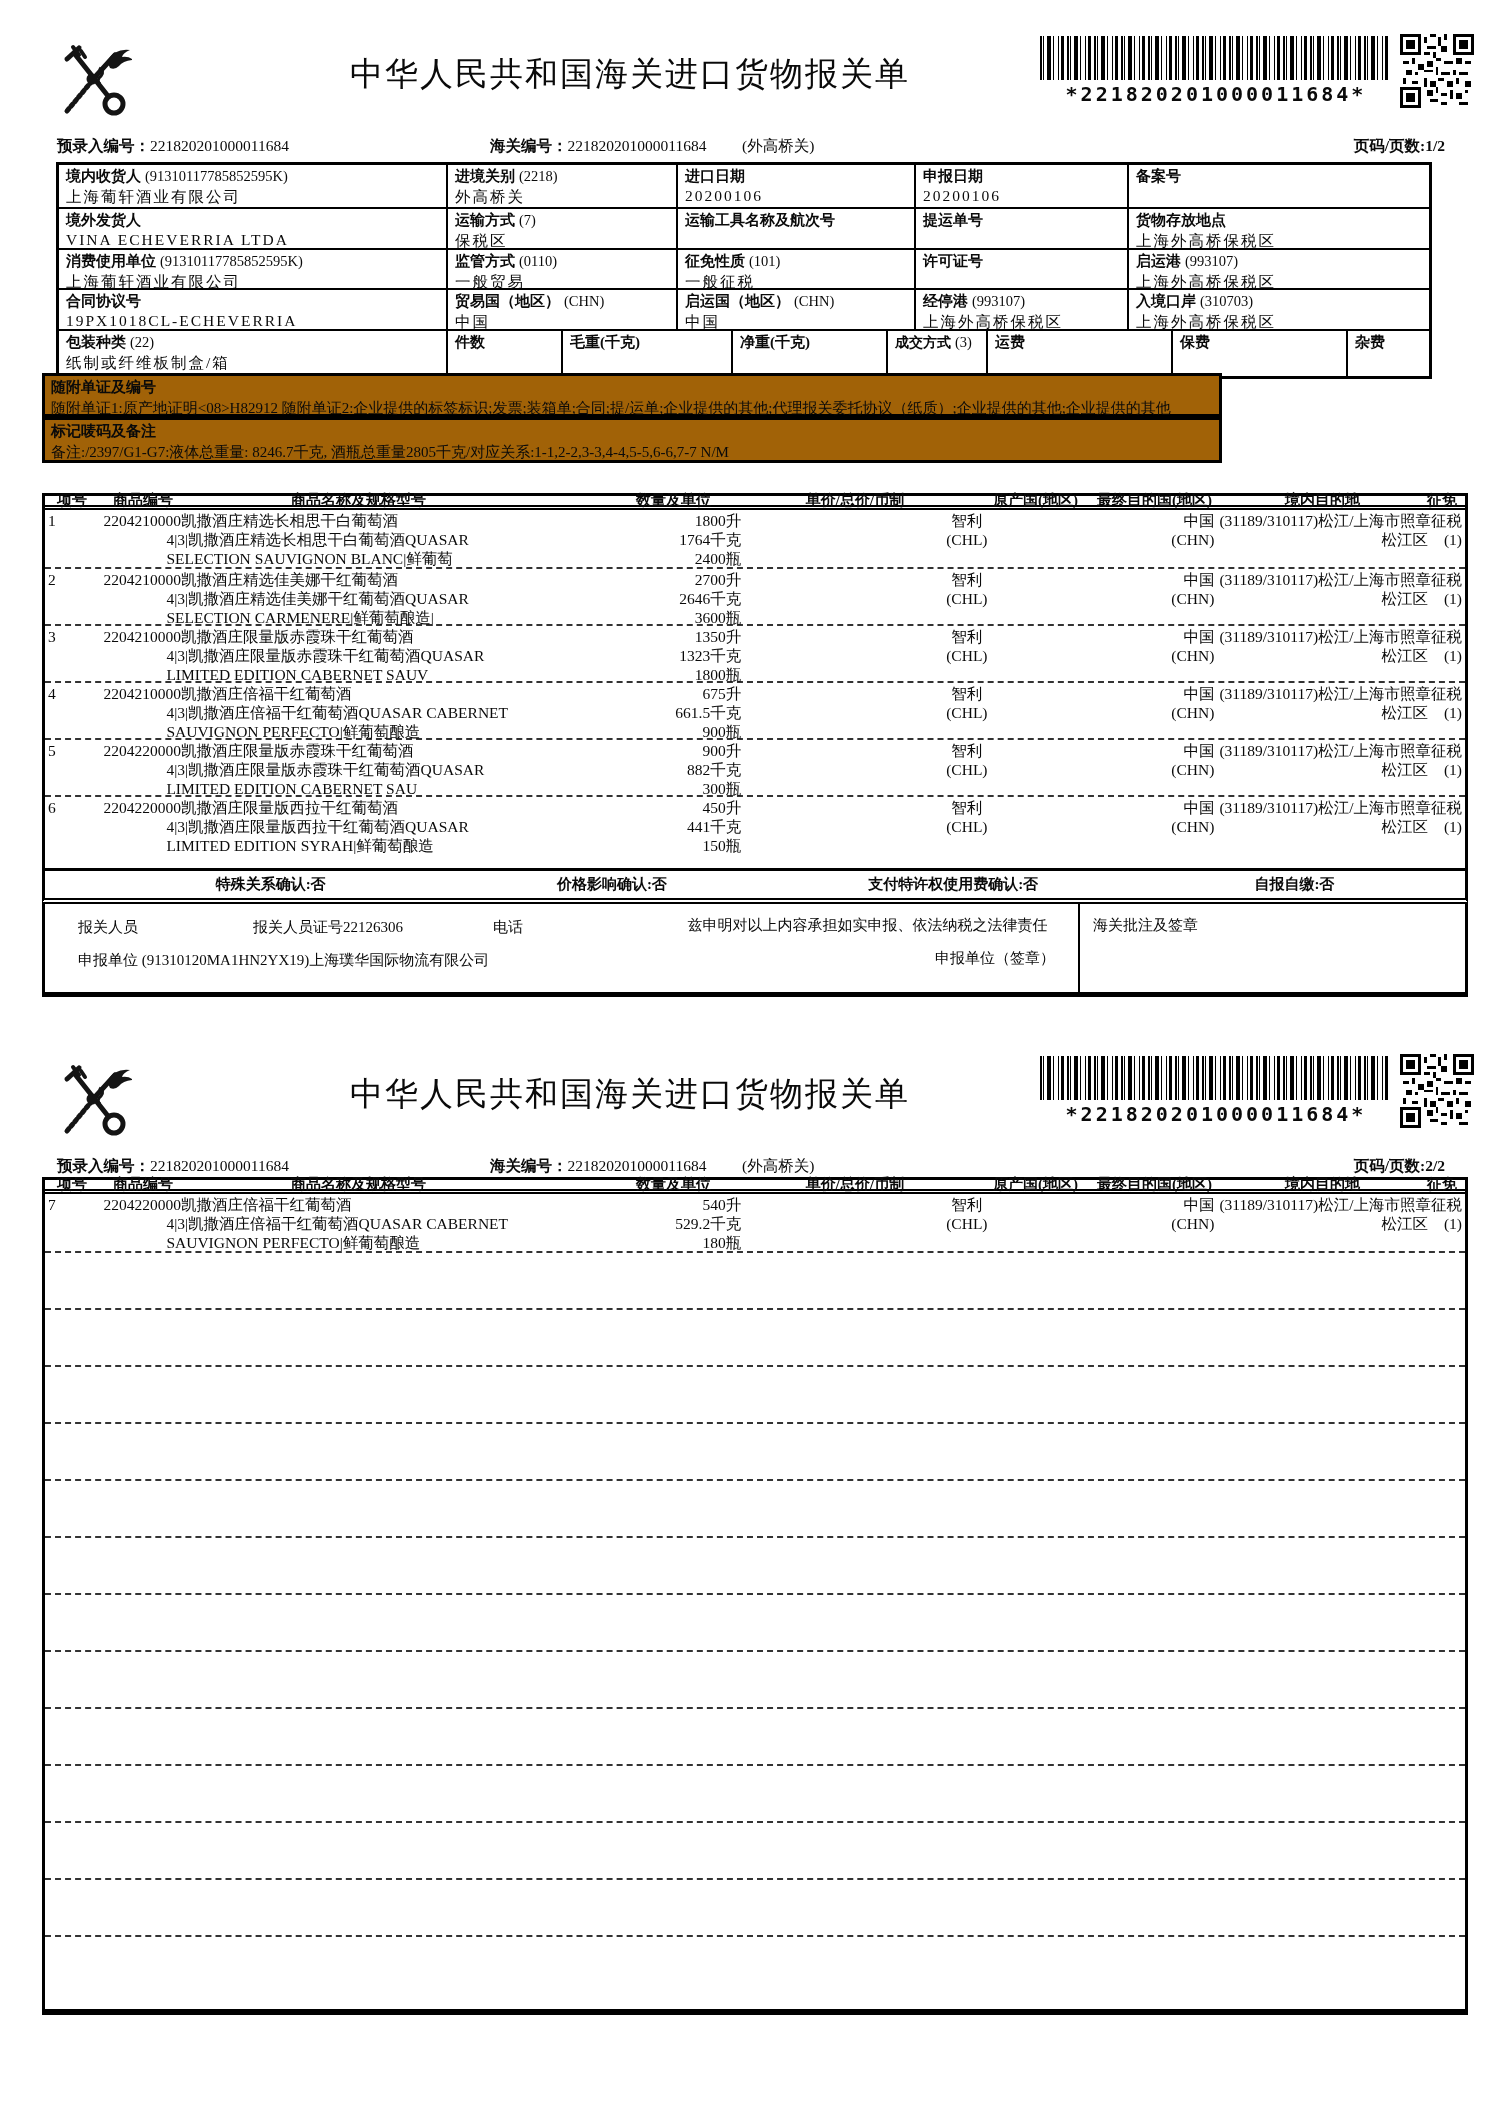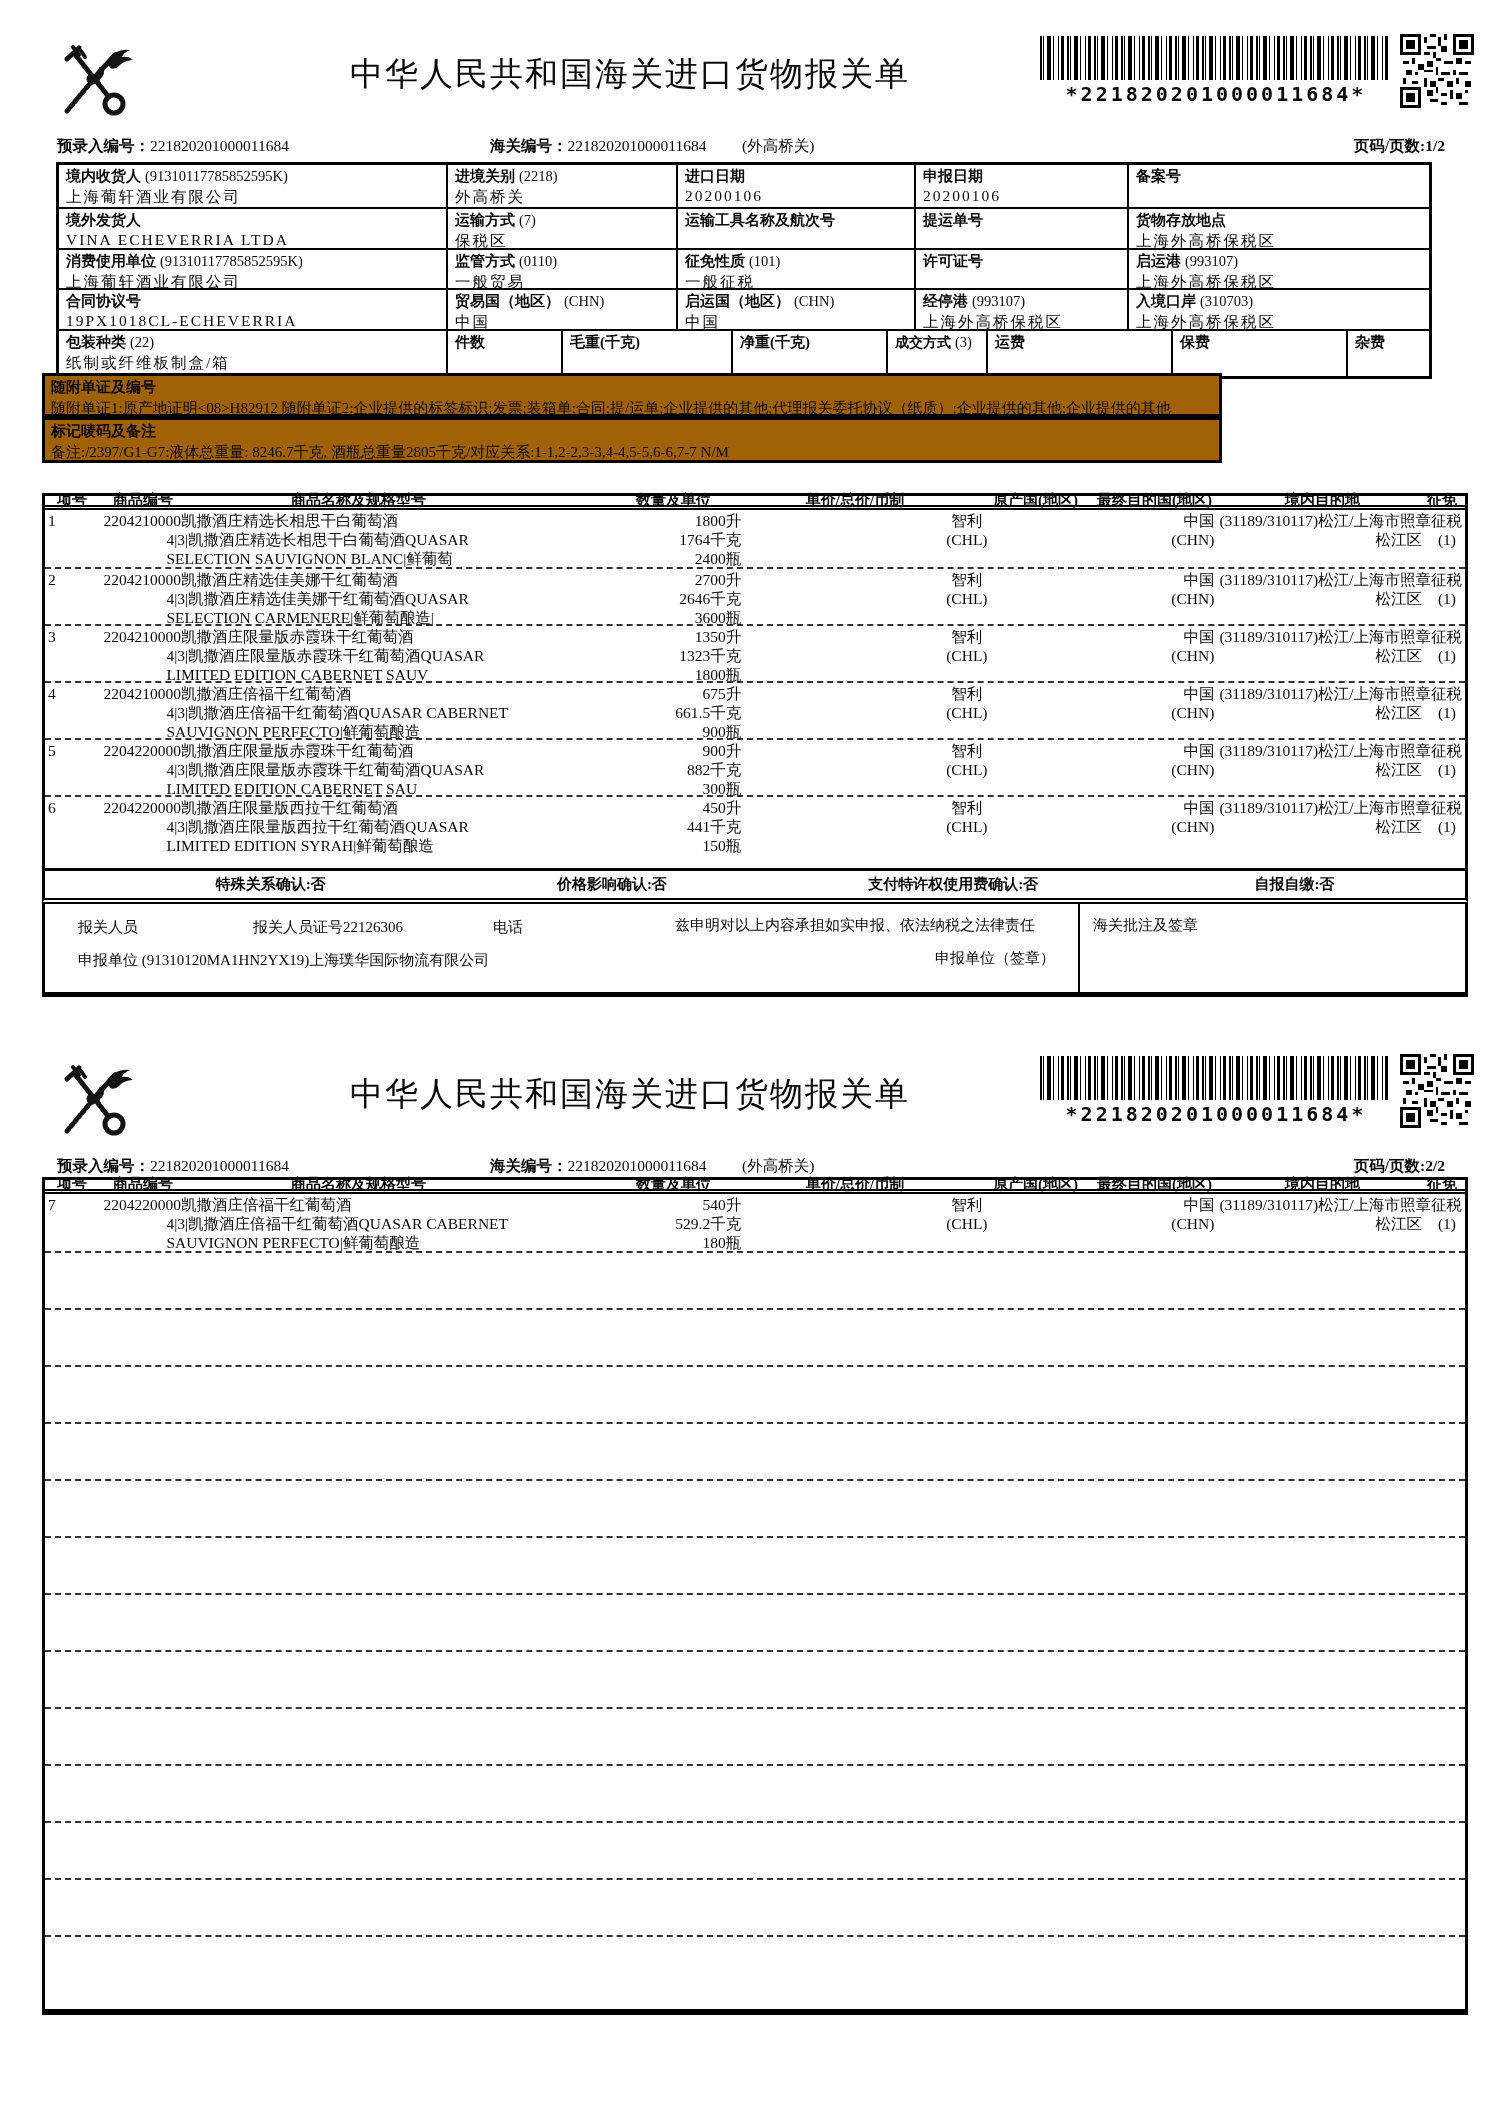--- a/index.html
+++ b/index.html
@@ -67,21 +67,21 @@
   .grow{display:flex;height:57px;font-size:15.5px;line-height:19px;padding-top:1px;box-sizing:border-box}
   .grow + .grow{border-top:2px dashed #333}
   .grow .cno{padding-left:3px}
   .grow .l1{padding-left:14px;white-space:nowrap}
   .grow .ln{padding-left:77px;white-space:nowrap}
   .grow .cqty{text-align:right;padding-right:12px}
   .grow .corigin{text-align:center;padding-right:4px}
   .grow .cdest{text-align:right;padding-right:2px}
   .grow .cright{display:flex;flex-direction:column}
   .r1{display:flex;justify-content:space-between;padding:0 3px;white-space:nowrap}
-  .r2{display:flex;justify-content:flex-end;gap:16px;padding-right:9px}
+  .r2{display:flex;justify-content:flex-end;gap:16px;padding-right:3px}
 
   
   .confirm{position:absolute;left:42px;top:868px;width:1426px;height:36px;
     border:3px solid #000;border-bottom:6px double #000;box-sizing:border-box;
     display:flex;align-items:center;padding-left:55px;font-weight:bold;font-size:15px;background:#fff}
   .confirm span{flex:1;text-align:center}
   .footer{position:absolute;left:42px;top:904px;width:1426px;height:93px;
     border:3px solid #000;border-top:none;border-bottom-width:5px;box-sizing:border-box;background:#fff}
   .footer .f{position:absolute;font-size:15px;font-weight:normal;white-space:nowrap}
   .fdiv{position:absolute;left:1033px;top:0;bottom:0;width:0;border-left:2px solid #000}
@@ -516,21 +516,21 @@
     <span>价格影响确认:否</span>
     <span>支付特许权使用费确认:否</span>
     <span>自报自缴:否</span>
   </div>
 
   <div class="footer">
     <span class="f" style="left:33px;top:14px">报关人员</span>
     <span class="f" style="left:208px;top:14px">报关人员证号22126306</span>
     <span class="f" style="left:448px;top:14px">电话</span>
     <span class="f" style="left:33px;top:47px">申报单位 (91310120MA1HN2YX19)上海璞华国际物流有限公司</span>
-    <span class="f" style="left:630px;top:12px;width:385px;text-align:left">兹申明对以上内容承担如实申报、依法纳税之法律责任</span>
+    <span class="f" style="left:630px;top:12px;width:385px;text-align:center">兹申明对以上内容承担如实申报、依法纳税之法律责任</span>
     <span class="f" style="left:630px;top:45px;width:380px;text-align:right">申报单位（签章）</span>
     <span class="f" style="left:1048px;top:12px">海关批注及签章</span>
     <div class="fdiv"></div>
   </div>
 </div>
 
 <div class="sheet" style="top:1020px">
 
   <svg class="abs logo" viewBox="0 0 80 84">
     <g stroke="#141414" fill="none" stroke-linecap="round">

